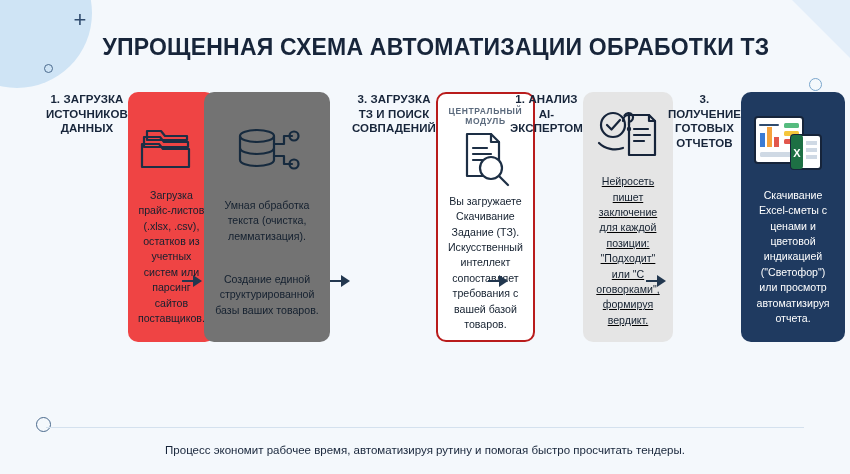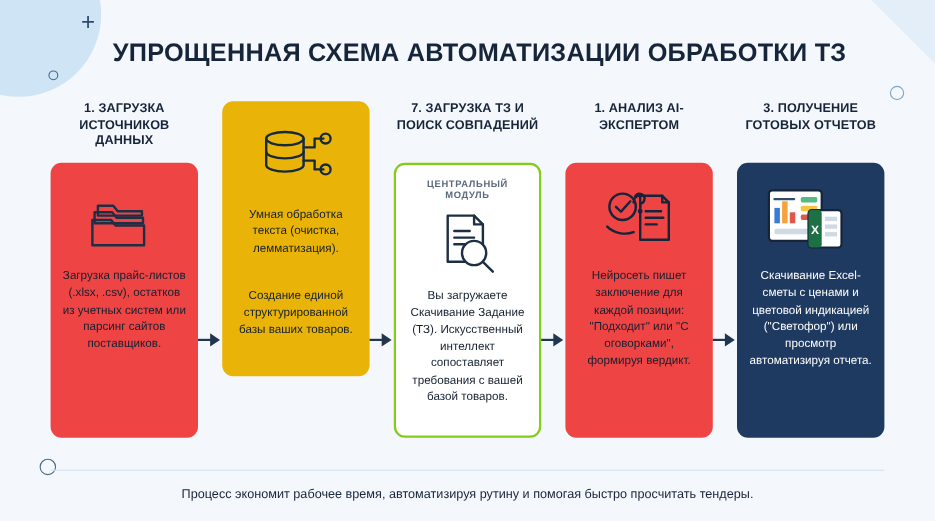--- a/index.html
+++ b/index.html
@@ -72,44 +72,43 @@
     left: 46px;
     right: 46px;
     display: flex;
     align-items: stretch;
     justify-content: space-between;
   }
 
   .col {
     width: 136px;
     display: flex;
-    flex-direction: column;
   }
   .col-head {
     height: 56px;
     text-align: center;
     font-size: 11.5px;
     font-weight: bold;
     color: #17253a;
     line-height: 1.28;
     letter-spacing: 0.1px;
   }
   .card {
     border-radius: 10px;
     padding: 12px 10px 14px;
     box-sizing: border-box;
     height: 250px;
     display: flex;
     flex-direction: column;
     align-items: center;
   }
   .card.blue   { background: #ef4444; }
-  .card.green  { background: #eab308; }
-  .card.white  { background: #ffffff; border: 2px solid #84cc16; }
-  .card.orange { background: #ef4444; }
+  .card.green  { background: #737373; justify-content: center; }
+  .card.white  { background: #ffffff; border: 2px solid #b91c1c; }
+  .card.orange { background: #e5e5e5; text-decoration: underline; }
   .card.navy   { background: #1f3a60; }
 
   .central-label {
     font-size: 8.5px;
     font-weight: bold;
     letter-spacing: 0.6px;
     color: #5b6a7d;
     text-align: center;
     margin-bottom: 2px;
   }
@@ -220,21 +219,21 @@
         </svg>
       </div>
       <div class="body-text">Умная обработка текста (очистка, лемматизация).</div>
       <div class="body-text">Создание единой структурированной базы ваших товаров.</div>
     </div>
   </div>
 
   <div class="arrow"></div>
 
   <div class="col">
-    <div class="col-head">7. ЗАГРУЗКА ТЗ И ПОИСК СОВПАДЕНИЙ</div>
+    <div class="col-head">3. ЗАГРУЗКА ТЗ И ПОИСК СОВПАДЕНИЙ</div>
     <div class="card white">
       <div class="central-label">ЦЕНТРАЛЬНЫЙ МОДУЛЬ</div>
       <div class="icon-wrap">
         <svg width="64" height="62" viewBox="0 0 64 62">
           <g fill="none" stroke="#1d2f45" stroke-width="2.2" stroke-linejoin="round" stroke-linecap="round">
             <path d="M14 6 h24 l8 8 v34 H14 z"></path>
             <path d="M38 6 v8 h8"></path>
             <path d="M20 20 h14 M20 26 h18 M20 32 h10"></path>
             <circle cx="38" cy="40" r="11" fill="#ffffff"></circle>
             <path d="M46 48 l9 9"></path>

